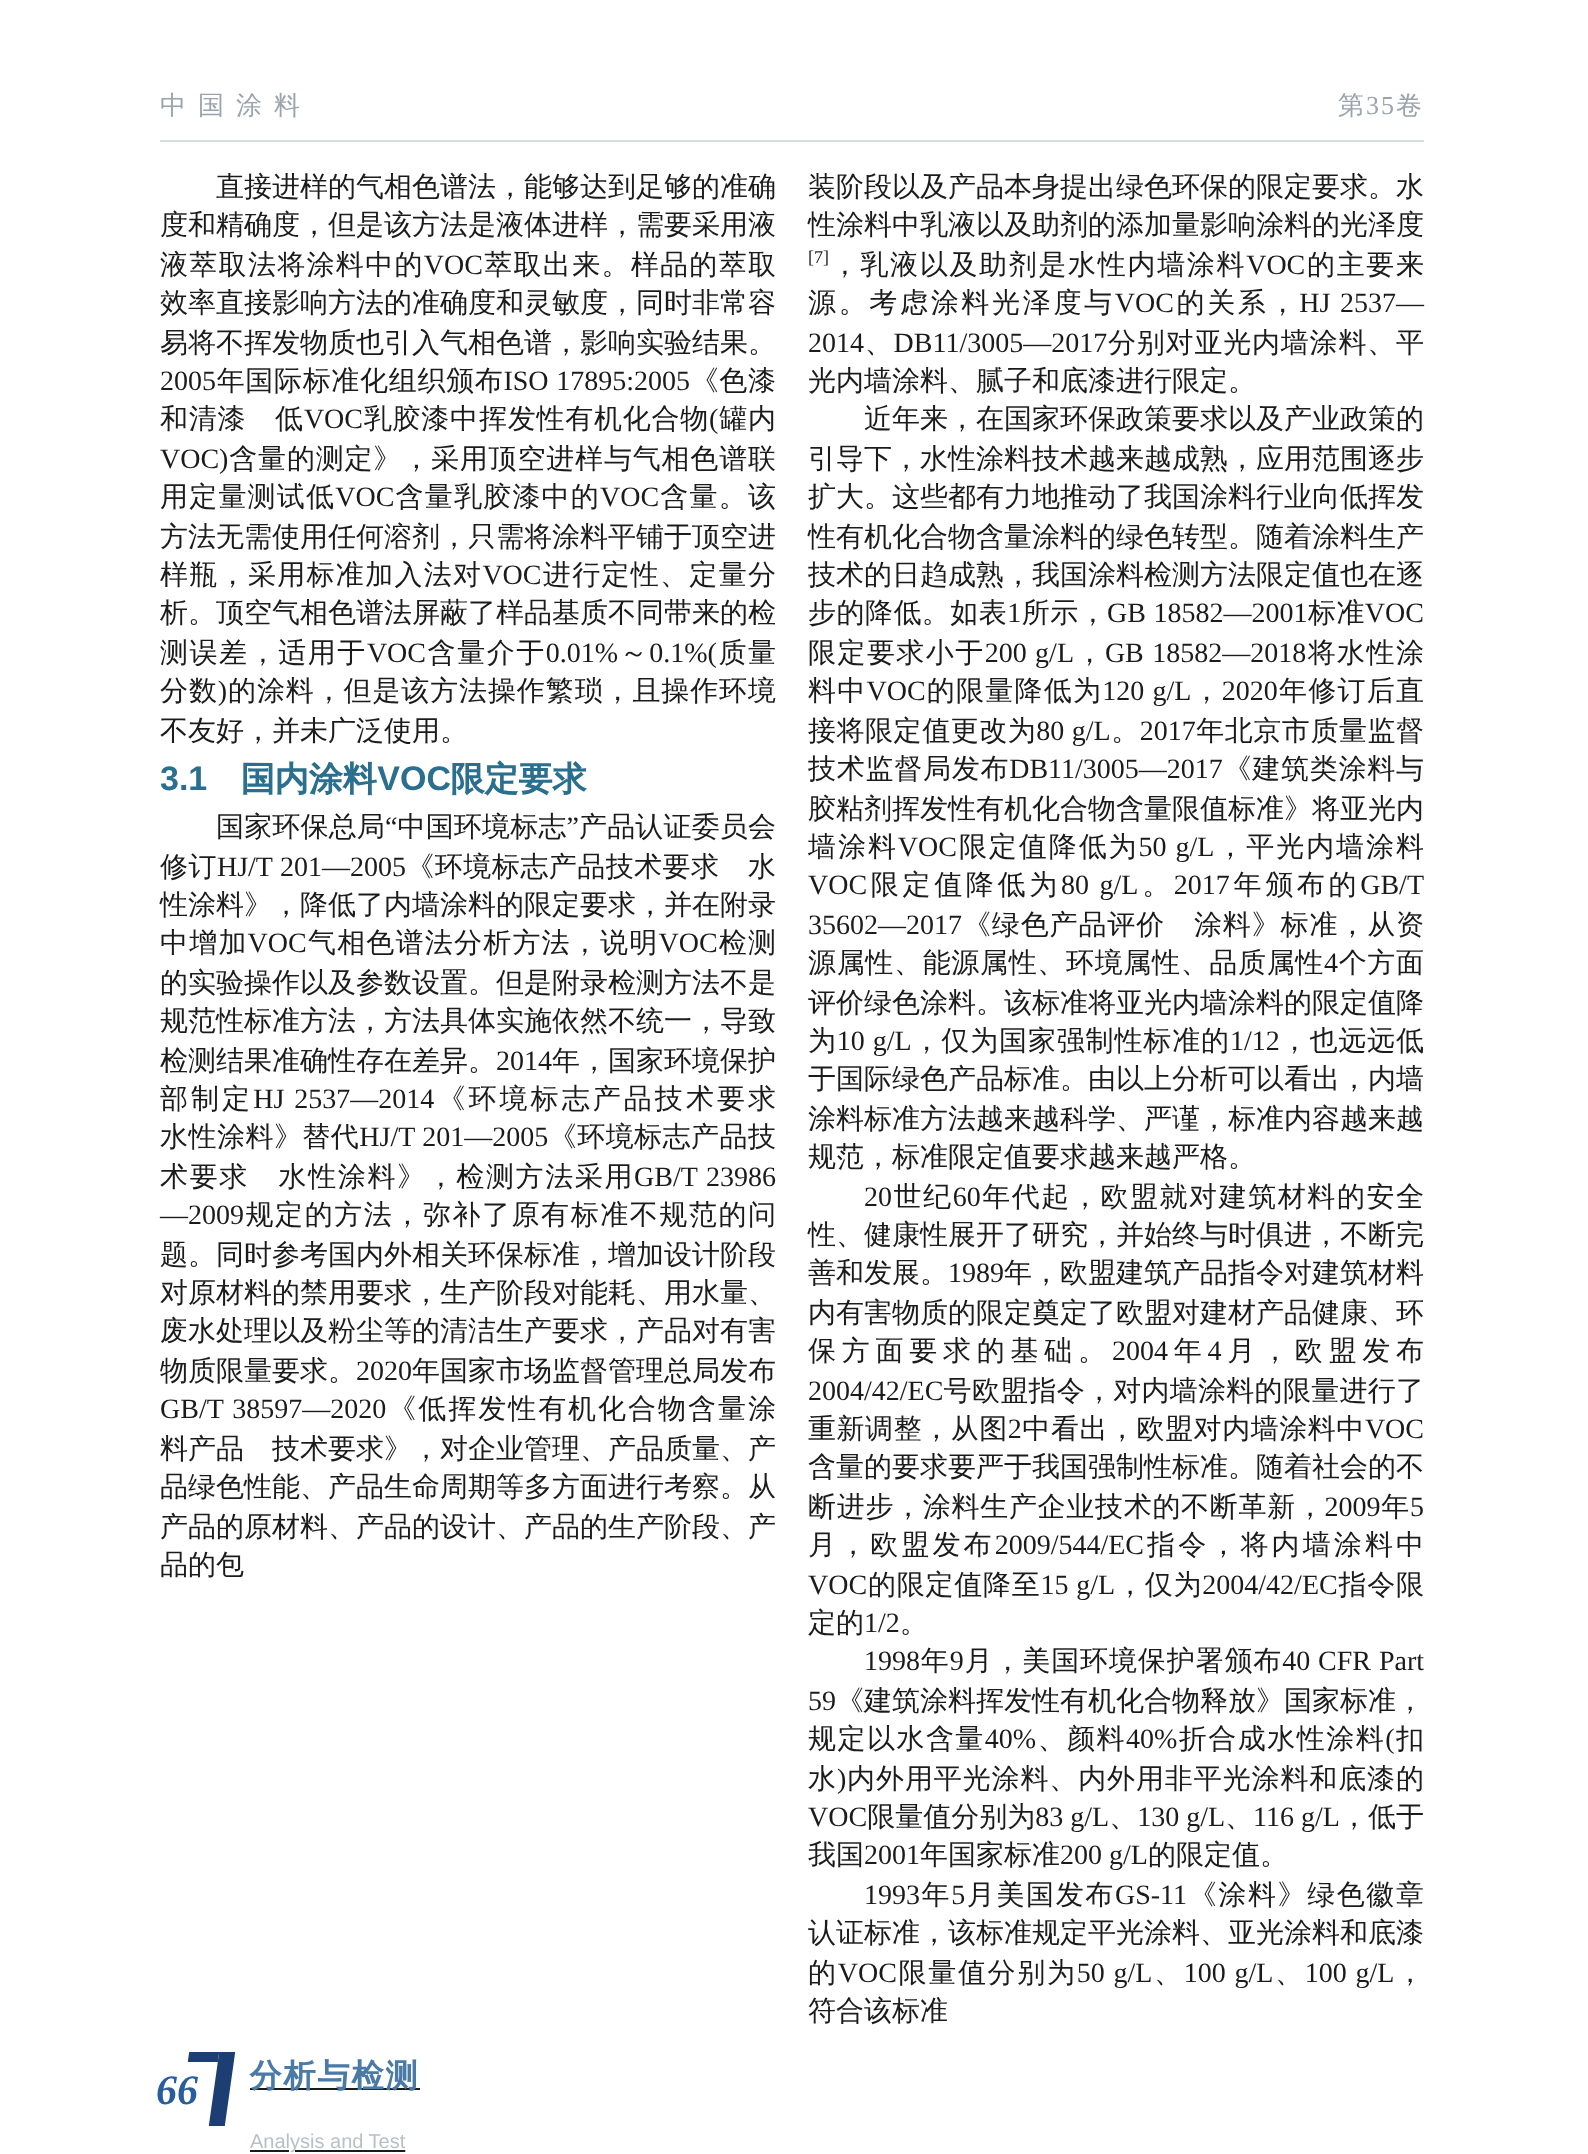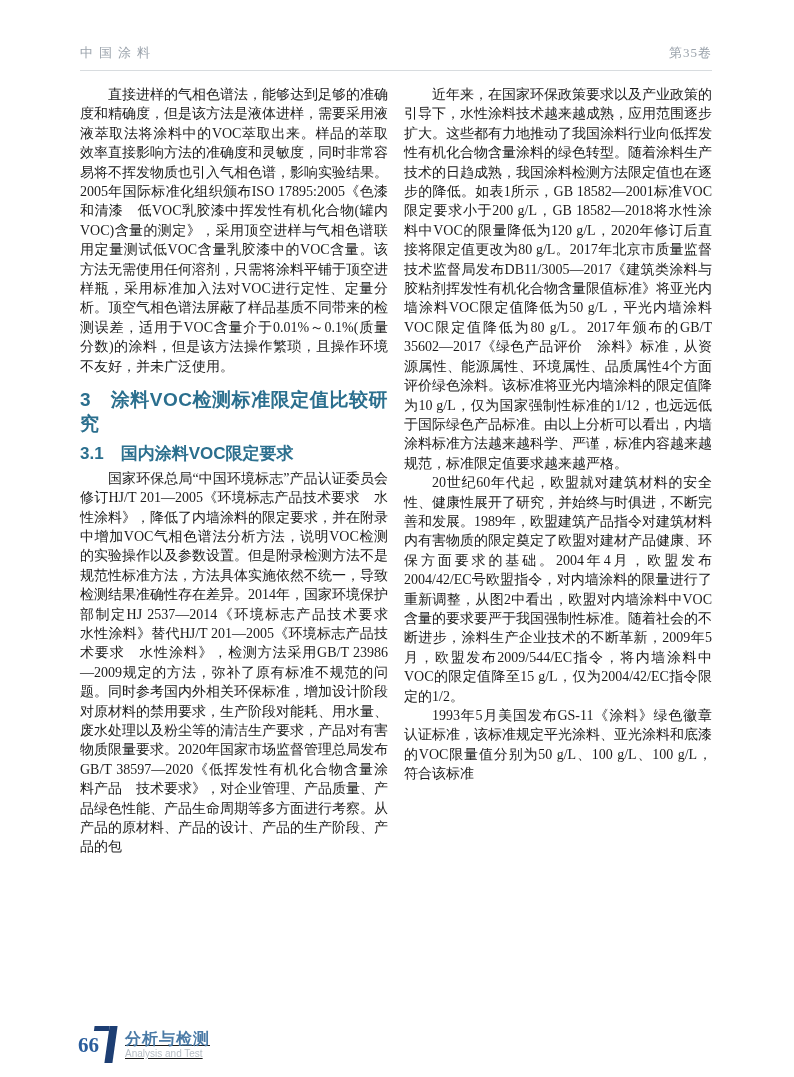--- a/index.html
+++ b/index.html
@@ -54,21 +54,21 @@
     line-height: 1.3;
     margin: 3px 0 4px 0;
   }
   sup.fn { font-size: 9px; line-height: 0; vertical-align: super; }
   .footer {
     position: absolute;
     left: 78px; top: 1026px;
     display: flex; align-items: flex-start;
   }
   .pgnum {
-    font-weight: bold;
+    font-style: italic; font-weight: bold;
     font-size: 21px; color: #2a5d9c;
     margin-top: 7px;
   }
   .fbar {
     position: relative;
     width: 8px; height: 37px;
     background: #1d3e73;
     margin: 0 10px 0 8px;
     transform: skewX(-8deg);
   }
@@ -81,45 +81,46 @@
   }
   .flabels { display: flex; flex-direction: column; margin-top: 4px; text-decoration: underline; }
   .fl-cn {
     font-family: "Liberation Sans", "DejaVu Sans", sans-serif;
     color: #4a7aa6; font-size: 16px; font-weight: bold;
     line-height: 1.15; letter-spacing: 1px;
   }
   .fl-en {
     font-family: "Liberation Sans", "DejaVu Sans", sans-serif;
     color: #b8bfc6; font-size: 10px;
-    margin-top: 0;
+    margin-top: 18px;
   }
 </style>
 </head>
 <body>
 
 <div class="page">
 
   <div class="header">
     <span class="journal">中国涂料</span>
     <span class="volume">第35卷</span>
   </div>
 
   <div class="columns">
 
     <div class="col">
       <p>直接进样的气相色谱法，能够达到足够的准确度和精确度，但是该方法是液体进样，需要采用液液萃取法将涂料中的VOC萃取出来。样品的萃取效率直接影响方法的准确度和灵敏度，同时非常容易将不挥发物质也引入气相色谱，影响实验结果。2005年国际标准化组织颁布ISO 17895:2005《色漆和清漆　低VOC乳胶漆中挥发性有机化合物(罐内VOC)含量的测定》，采用顶空进样与气相色谱联用定量测试低VOC含量乳胶漆中的VOC含量。该方法无需使用任何溶剂，只需将涂料平铺于顶空进样瓶，采用标准加入法对VOC进行定性、定量分析。顶空气相色谱法屏蔽了样品基质不同带来的检测误差，适用于VOC含量介于0.01%～0.1%(质量分数)的涂料，但是该方法操作繁琐，且操作环境不友好，并未广泛使用。</p>
-      <h2 class="sec">3　涂料VOC检测标准限定值比较研究</h2>
       <h3 class="sub">3.1　国内涂料VOC限定要求</h3>
       <p>国家环保总局“中国环境标志”产品认证委员会修订HJ/T 201—2005《环境标志产品技术要求　水性涂料》，降低了内墙涂料的限定要求，并在附录中增加VOC气相色谱法分析方法，说明VOC检测的实验操作以及参数设置。但是附录检测方法不是规范性标准方法，方法具体实施依然不统一，导致检测结果准确性存在差异。2014年，国家环境保护部制定HJ 2537—2014《环境标志产品技术要求　水性涂料》替代HJ/T 201—2005《环境标志产品技术要求　水性涂料》，检测方法采用GB/T 23986—2009规定的方法，弥补了原有标准不规范的问题。同时参考国内外相关环保标准，增加设计阶段对原材料的禁用要求，生产阶段对能耗、用水量、废水处理以及粉尘等的清洁生产要求，产品对有害物质限量要求。2020年国家市场监督管理总局发布GB/T 38597—2020《低挥发性有机化合物含量涂料产品　技术要求》，对企业管理、产品质量、产品绿色性能、产品生命周期等多方面进行考察。从产品的原材料、产品的设计、产品的生产阶段、产品的包</p>
     </div>
 
     <div class="col">
+      <p class="cont"><span>装阶段以及产品本身提出绿色环保的限定要求。水性涂料中乳液以及助剂的添加量影响涂料的光泽度</span><sup class="fn">[7]</sup><span>，乳液以及助剂是水性内墙涂料VOC的主要来源。考虑涂料光泽度与VOC的关系，HJ 2537—2014、DB11/3005—2017分别对亚光内墙涂料、平光内墙涂料、腻子和底漆进行限定。</span></p>
       <p>近年来，在国家环保政策要求以及产业政策的引导下，水性涂料技术越来越成熟，应用范围逐步扩大。这些都有力地推动了我国涂料行业向低挥发性有机化合物含量涂料的绿色转型。随着涂料生产技术的日趋成熟，我国涂料检测方法限定值也在逐步的降低。如表1所示，GB 18582—2001标准VOC限定要求小于200 g/L，GB 18582—2018将水性涂料中VOC的限量降低为120 g/L，2020年修订后直接将限定值更改为80 g/L。2017年北京市质量监督技术监督局发布DB11/3005—2017《建筑类涂料与胶粘剂挥发性有机化合物含量限值标准》将亚光内墙涂料VOC限定值降低为50 g/L，平光内墙涂料VOC限定值降低为80 g/L。2017年颁布的GB/T 35602—2017《绿色产品评价　涂料》标准，从资源属性、能源属性、环境属性、品质属性4个方面评价绿色涂料。该标准将亚光内墙涂料的限定值降为10 g/L，仅为国家强制性标准的1/12，也远远低于国际绿色产品标准。由以上分析可以看出，内墙涂料标准方法越来越科学、严谨，标准内容越来越规范，标准限定值要求越来越严格。</p>
       <p>20世纪60年代起，欧盟就对建筑材料的安全性、健康性展开了研究，并始终与时俱进，不断完善和发展。1989年，欧盟建筑产品指令对建筑材料内有害物质的限定奠定了欧盟对建材产品健康、环保方面要求的基础。2004年4月，欧盟发布2004/42/EC号欧盟指令，对内墙涂料的限量进行了重新调整，从图2中看出，欧盟对内墙涂料中VOC含量的要求要严于我国强制性标准。随着社会的不断进步，涂料生产企业技术的不断革新，2009年5月，欧盟发布2009/544/EC指令，将内墙涂料中VOC的限定值降至15 g/L，仅为2004/42/EC指令限定的1/2。</p>
+      <p>1998年9月，美国环境保护署颁布40 CFR Part 59《建筑涂料挥发性有机化合物释放》国家标准，规定以水含量40%、颜料40%折合成水性涂料(扣水)内外用平光涂料、内外用非平光涂料和底漆的VOC限量值分别为83 g/L、130 g/L、116 g/L，低于我国2001年国家标准200 g/L的限定值。</p>
       <p>1993年5月美国发布GS-11《涂料》绿色徽章认证标准，该标准规定平光涂料、亚光涂料和底漆的VOC限量值分别为50 g/L、100 g/L、100 g/L，符合该标准</p>
     </div>
 
   </div>
 
   <div class="footer">
     <span class="pgnum">66</span>
     <span class="fbar"></span>
     <span class="flabels">
       <span class="fl-cn">分析与检测</span>

